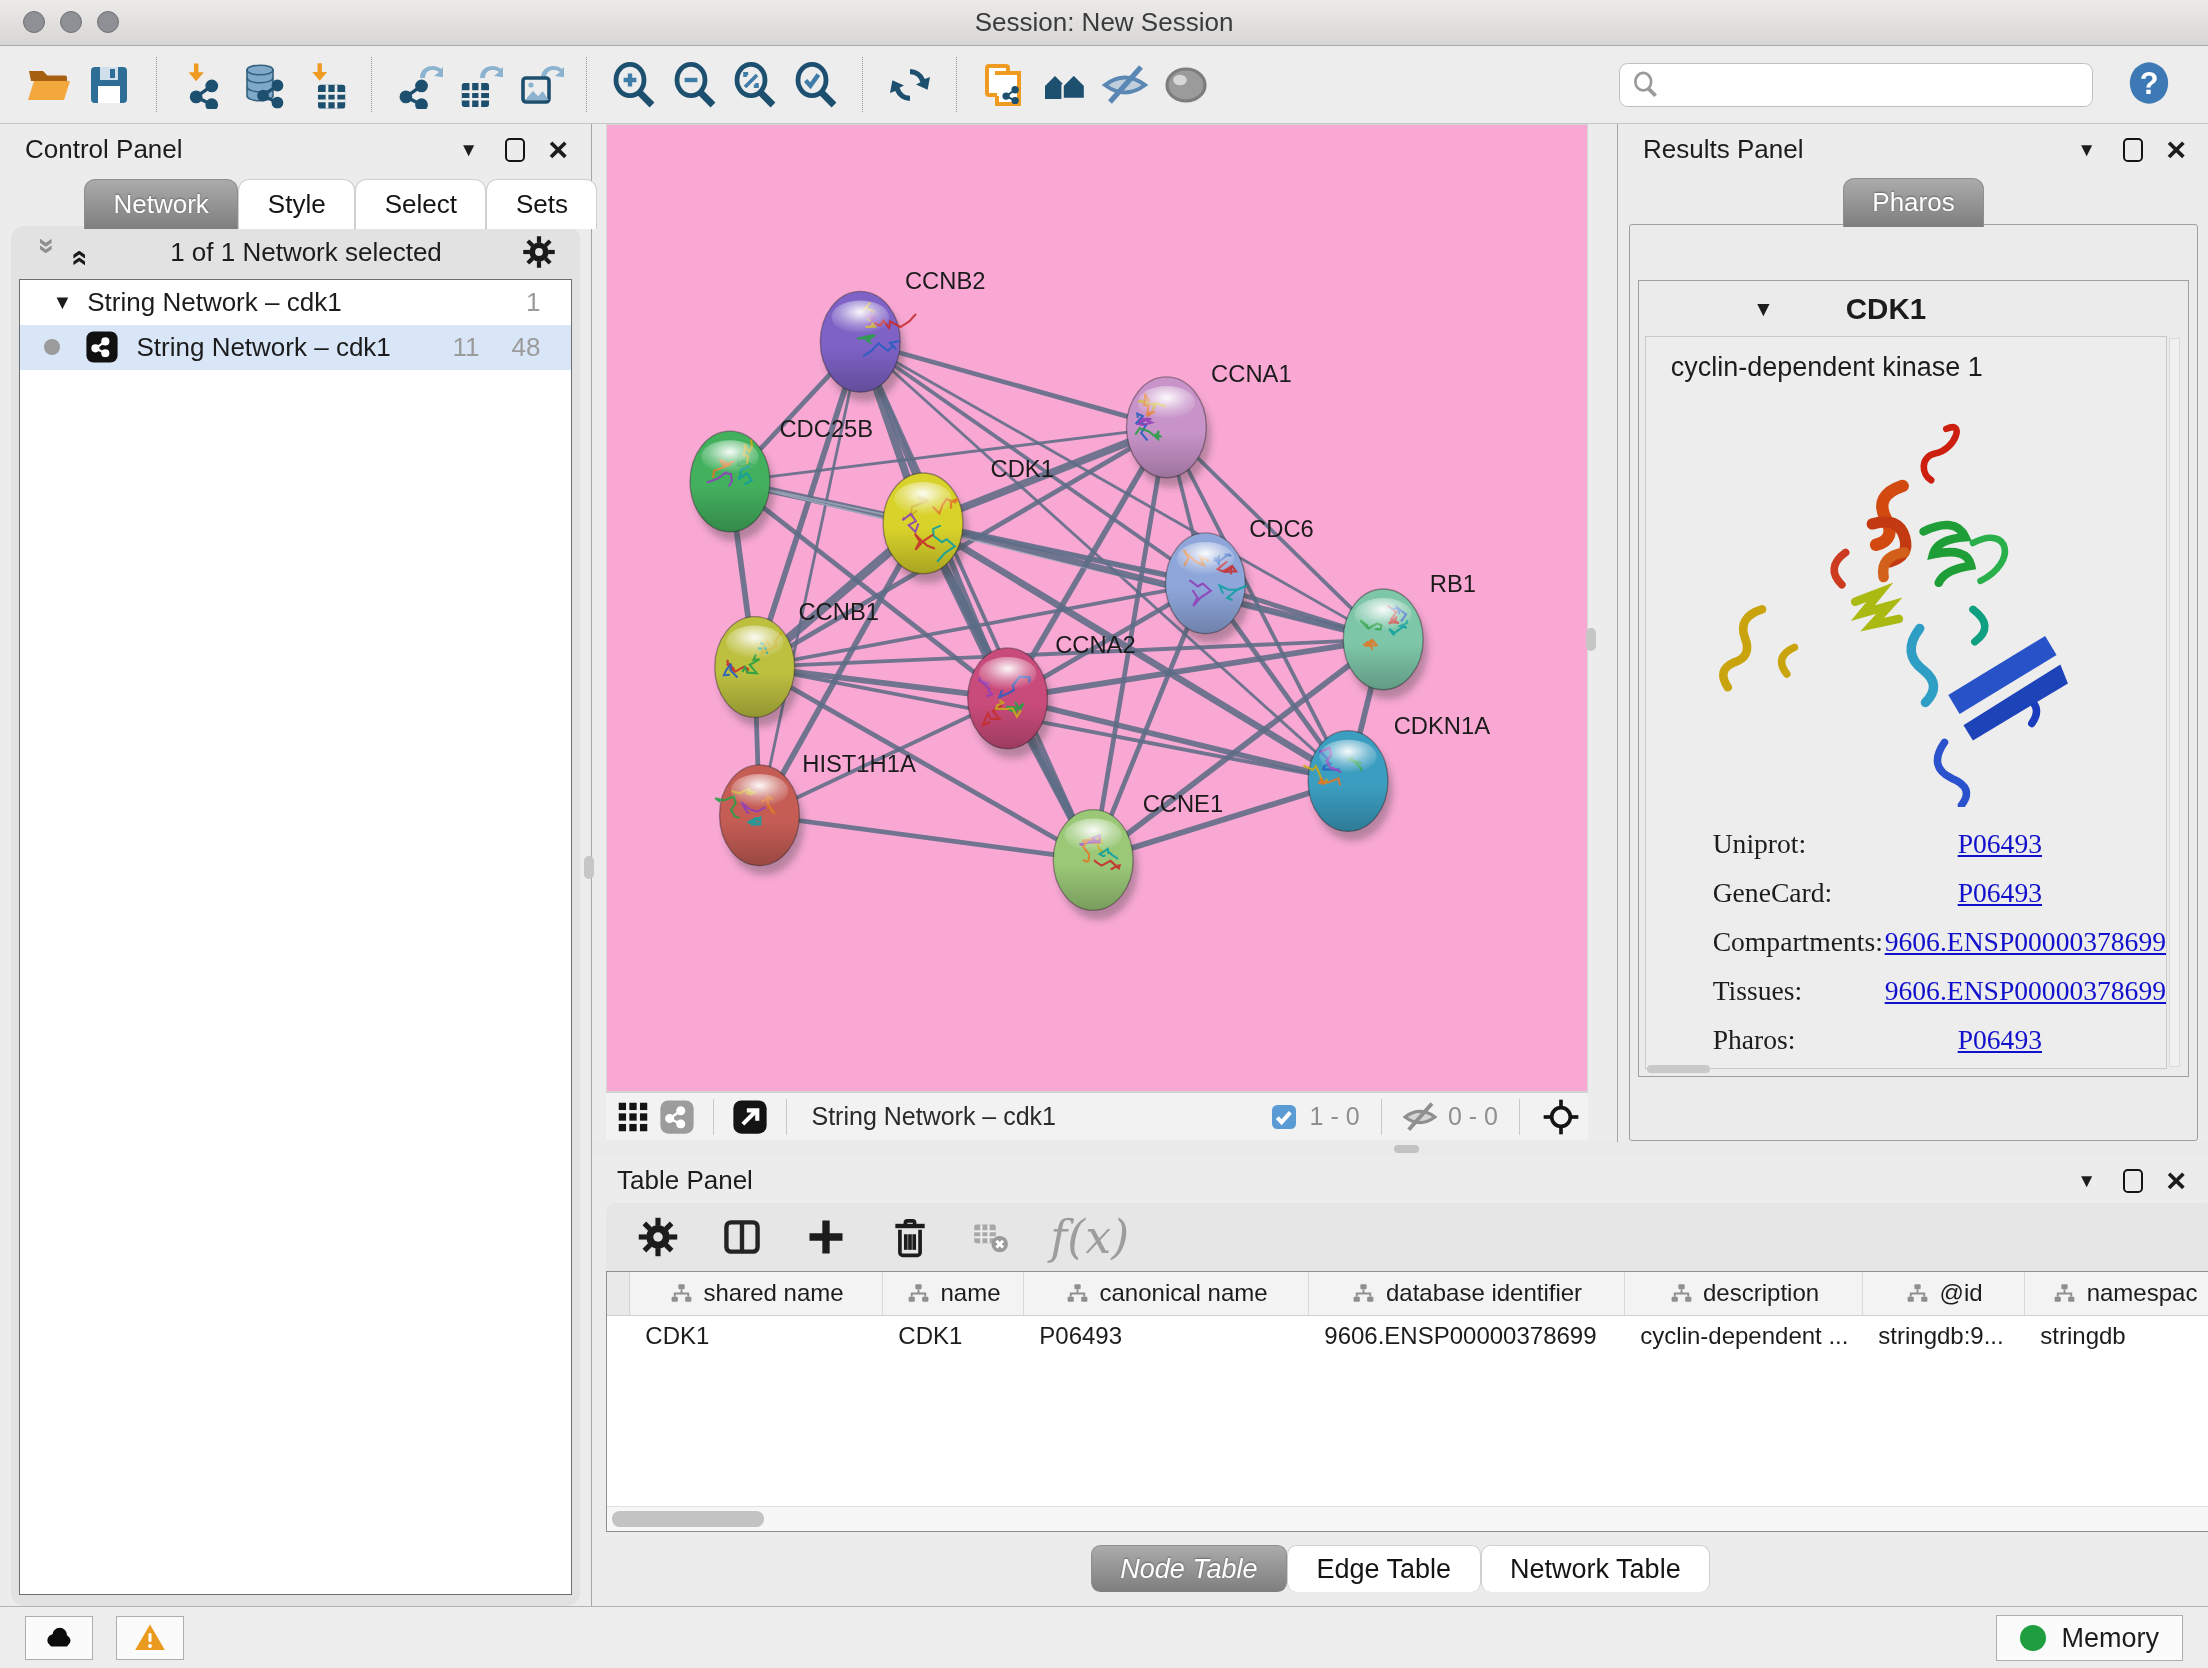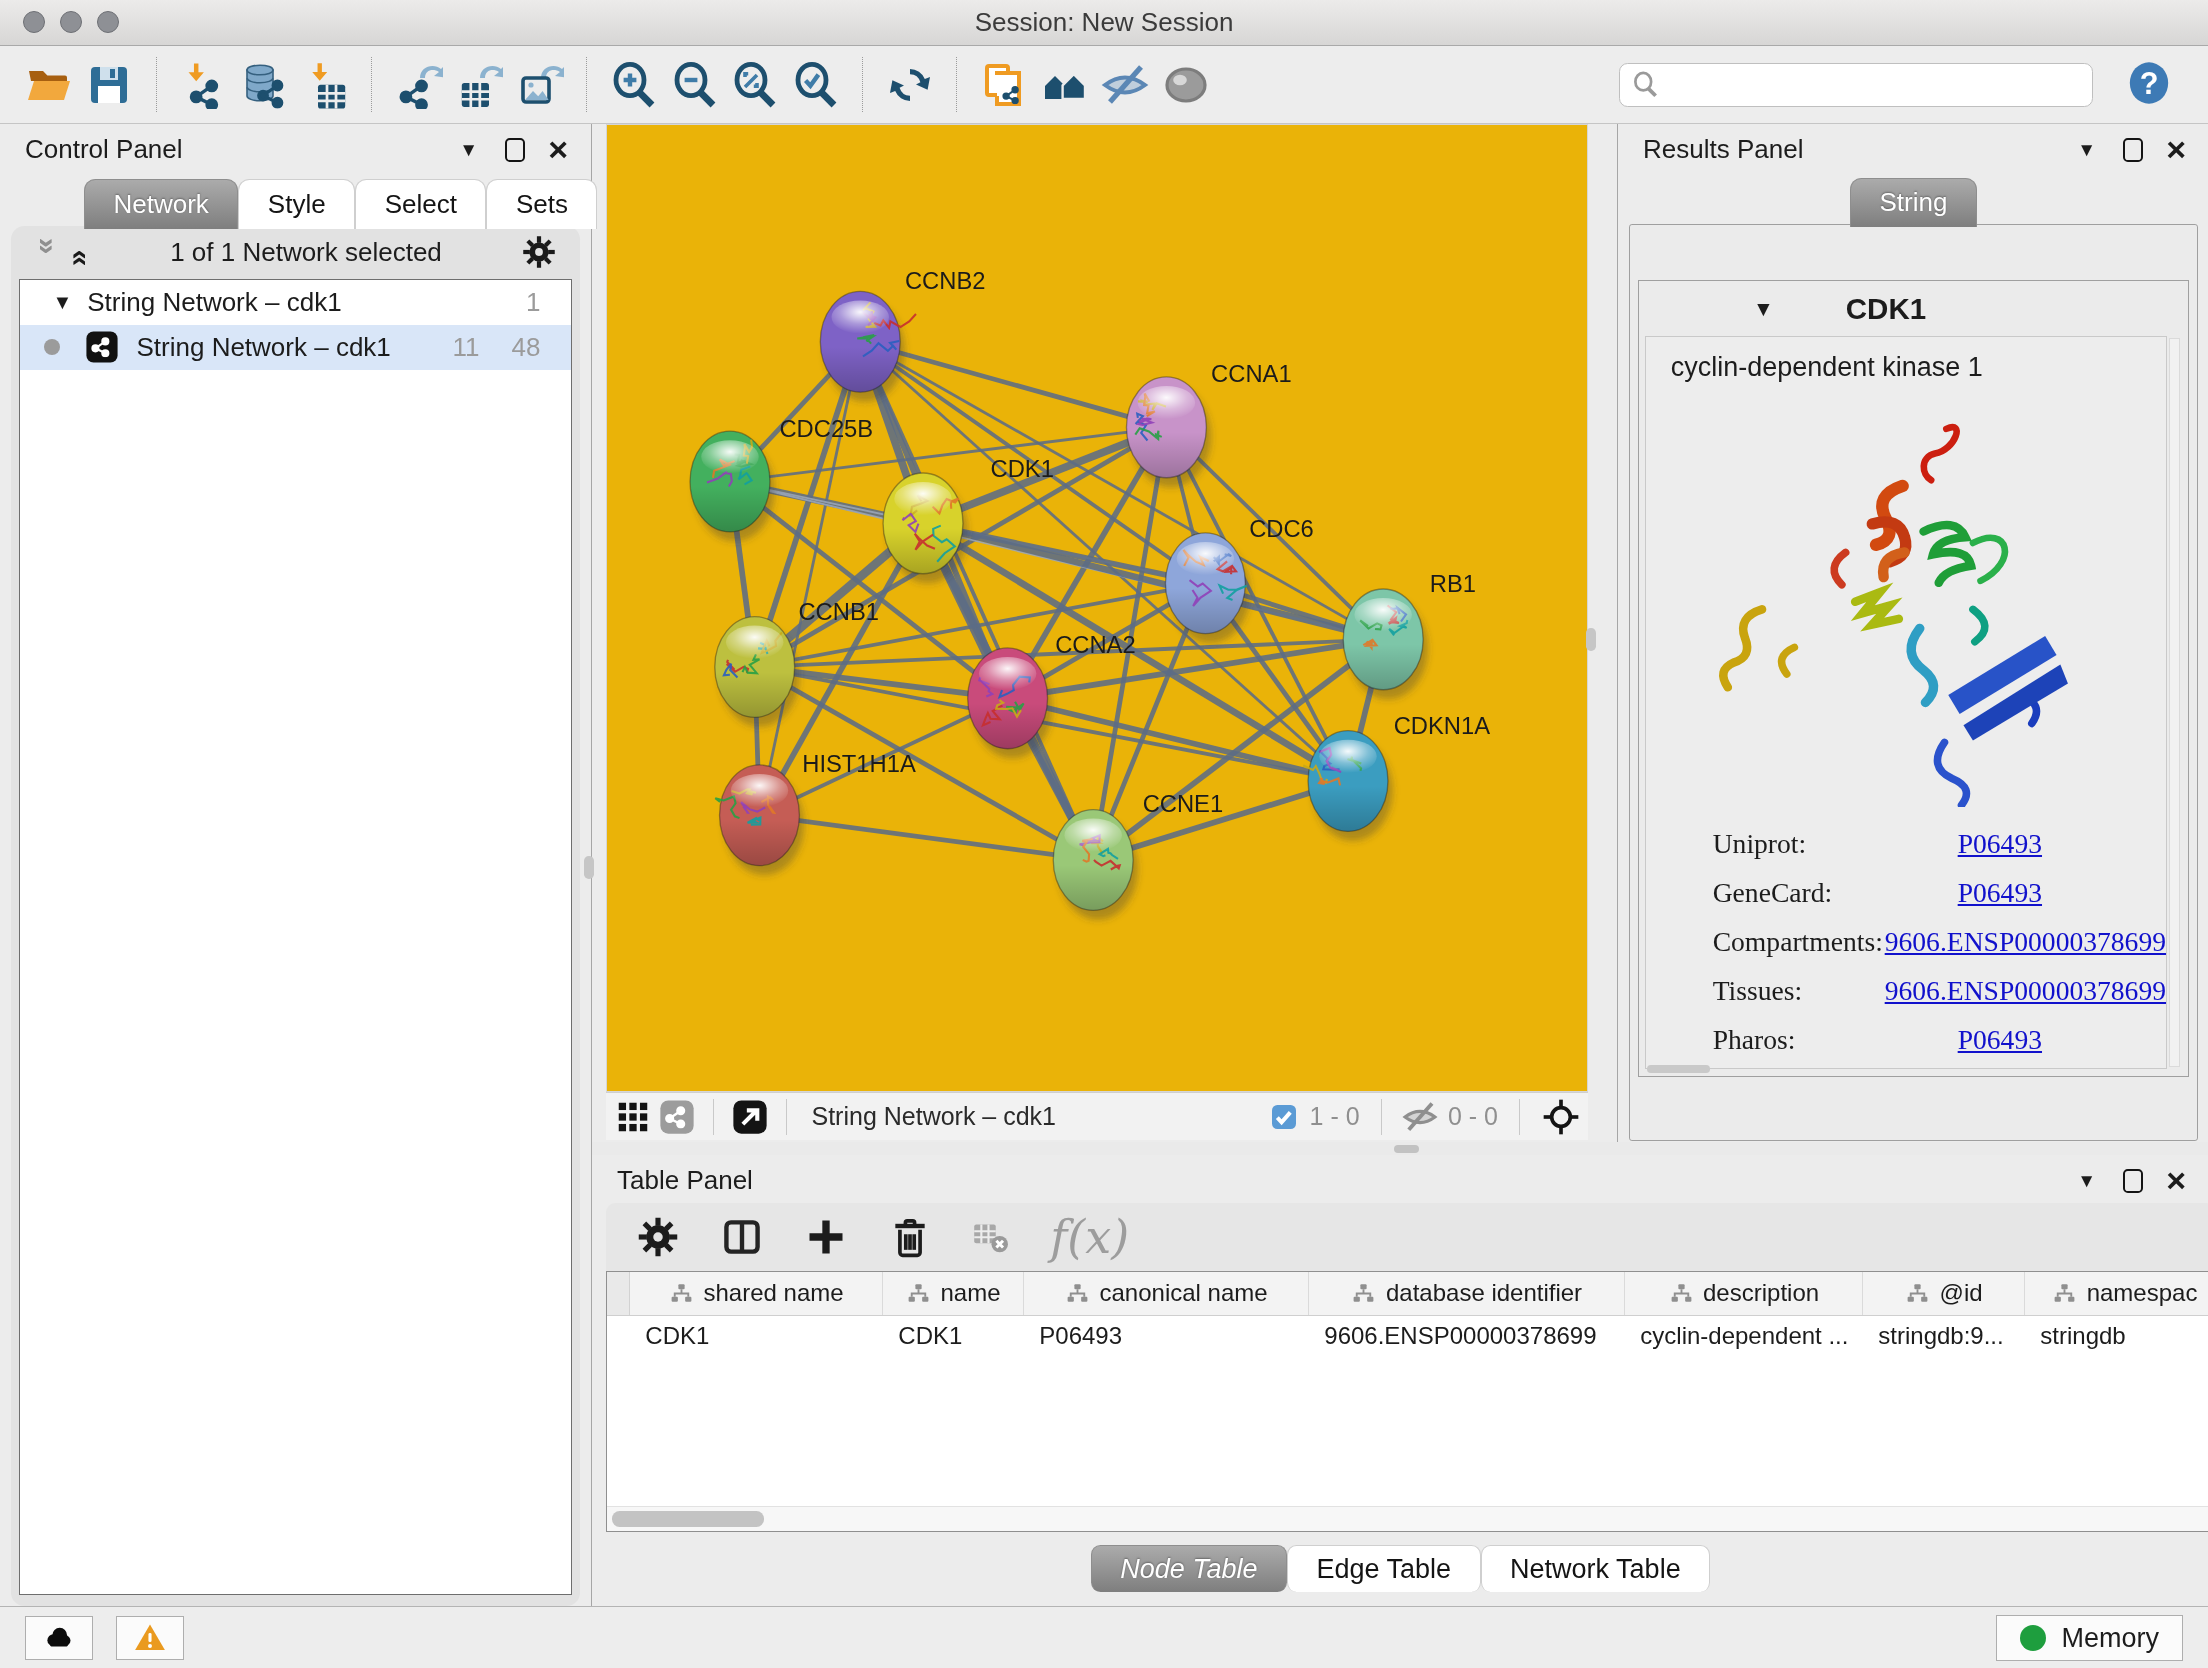--- a/index.html
+++ b/index.html
@@ -56,21 +56,21 @@
   .trow.sel { background:#d9e6f8; }
   .tri { margin:0 15px 0 23px; font-size:20px; }
   .graydot { width:16px; height:16px; border-radius:50%; background:#9b9b9b; margin:0 25px 0 15px; }
   .sharebox { width:34px; height:34px; margin-right:17px; }
   .cnts { margin-left:auto; display:flex; gap:32px; color:#9b9b9b; padding-right:21px; }
 
   
   .right-col { width:1617px; display:flex; flex-direction:column; }
   .top-row { display:flex; height:1018px; }
   .net-col { width:1025px; background:#ececec; }
-  .net-canvas { margin-left:14.3px; width:982px; height:968px; background:#eab308; border:1px solid #d6d6d6; }
+  .net-canvas { margin-left:14.3px; width:982px; height:968px; background:#f9a8d4; border:1px solid #d6d6d6; }
   .net-status { margin-left:14.3px; width:982px; height:48px; background:#f2f2f2; border-top:1px solid #cfcfcf;
                 display:flex; align-items:center; padding:0 7.6px; gap:5.7px; font-size:25px; }
   .net-status svg { width:38px; height:38px; }
   .ns-sep { width:1px; height:36px; background:#c9c9c9; margin:0 11.4px; }
   .ns-title { margin-left:7.6px; color:#2a2a2a; }
   .ns-right { margin-left:auto; display:flex; align-items:center; gap:9.5px; color:#8f8f8f; }
 
   
   .results-panel { width:592px; background:#ececec; border-left:1.9px solid #a6a6a6; display:flex; flex-direction:column; }
   .rp-tabs { display:flex; justify-content:center; margin-top:9.5px; position:relative; z-index:2; }
@@ -657,21 +657,21 @@
 
       <div class="results-panel">
         <div class="panel-head">
           <span>Results Panel</span>
           <span class="sp"></span>
           <span class="ph-caret">▼</span>
           <span class="ph-restore"></span>
           <span class="ph-x">×</span>
         </div>
         <div class="rp-tabs">
-          <span class="tab active">String</span>
+          <span class="tab active">Pharos</span>
         </div>
         <div class="rp-card">
           <div class="entry">
             <div class="entry-head">
               <span style="font-size:21px;">▼</span>
               <span>CDK1</span>
             </div>
             <div class="entry-body">
               <div class="entry-desc">cyclin-dependent kinase 1</div>
               <svg class="protein" width="409" height="399" viewBox="0 0 430 420">

